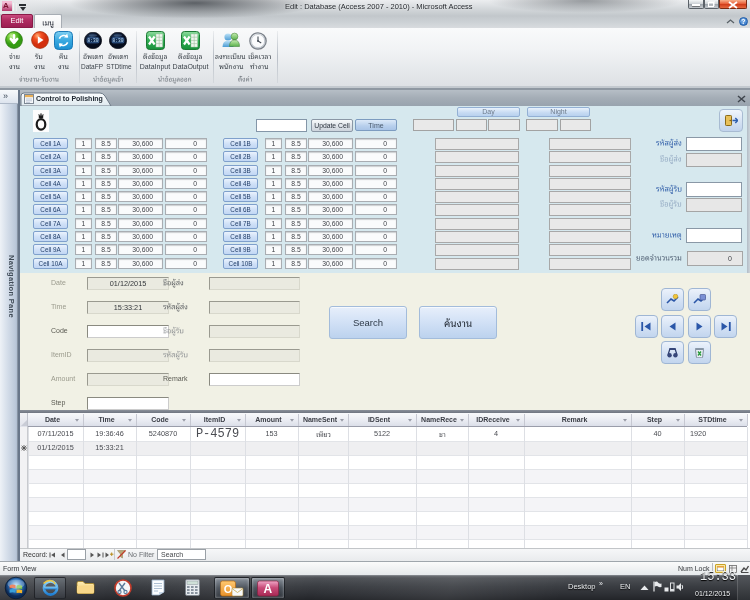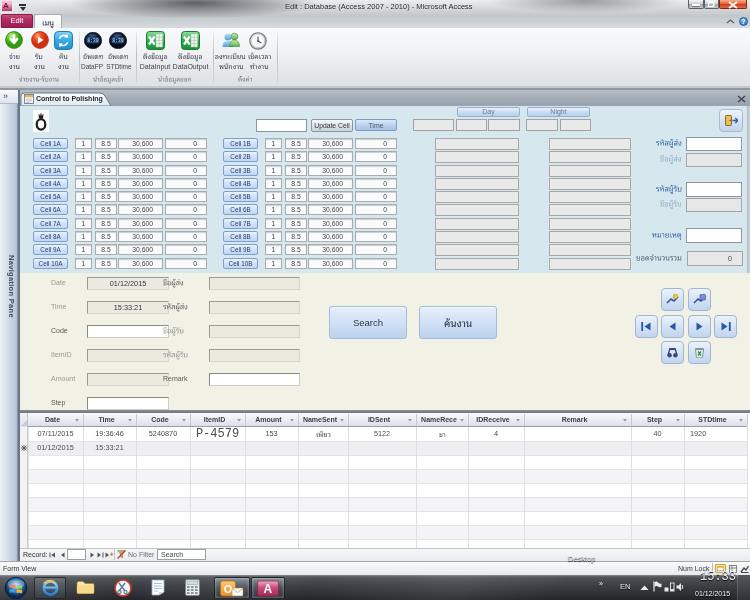--- a/index.html
+++ b/index.html
@@ -840,21 +840,21 @@
       <rect x="0.5" y="1" width="21" height="15" rx="2" fill="url(#ac)" stroke="#8a2040" stroke-width="0.7"></rect>
       <defs>
         <linearGradient id="ac" x2="0" y2="1">
           <stop offset="0%" stop-color="#f0a8c8"></stop>
           <stop offset="45%" stop-color="#c84a78"></stop>
           <stop offset="100%" stop-color="#a82a55"></stop>
         </linearGradient>
       </defs>
       <text x="10.8" y="13" font-family="Liberation Sans" font-size="12" font-weight="bold" fill="#fff" text-anchor="middle">A</text>
     </svg>
-    <div style="position:absolute;left:568px;top:554px;font-family:'Liberation Sans',sans-serif;font-size:7.5px;line-height:10px;color:#e8eaec;text-shadow:0 1px 1px #000">Desktop</div>
+    <div style="position:absolute;left:568px;top:582px;font-family:'Liberation Sans',sans-serif;font-size:7.5px;line-height:10px;color:#e8eaec;text-shadow:0 1px 1px #000">Desktop</div>
     <div style="position:absolute;left:599px;top:579px;font-family:'Liberation Sans',sans-serif;font-size:7px;line-height:9px;color:#e8eaec">»</div>
     <div style="position:absolute;left:620px;top:582px;font-family:'Liberation Sans',sans-serif;font-size:7.5px;line-height:10px;color:#eceef0;text-shadow:0 1px 1px #000">EN</div>
     <svg style="position:absolute;left:640px;top:585px;" width="9" height="6" viewBox="0 0 9 6">
       <path d="M4.5 0.5 L8.5 5 L0.5 5 Z" fill="#e8eaec"></path>
     </svg>
     <svg style="position:absolute;left:652px;top:581px;" width="10" height="11" viewBox="0 0 10 11">
       <path d="M2 0.5 V10.5" stroke="#e8eaec" stroke-width="1.2"></path>
       <path d="M2.6 1 Q5.5 0 6 1.5 Q7 3 9.5 2.5 L9.5 6 Q7 6.5 6 5.5 Q5.5 4.5 2.6 5.5 Z" fill="#e8eaec"></path>
     </svg>
     <svg style="position:absolute;left:664px;top:582px;" width="11" height="10" viewBox="0 0 11 10">

